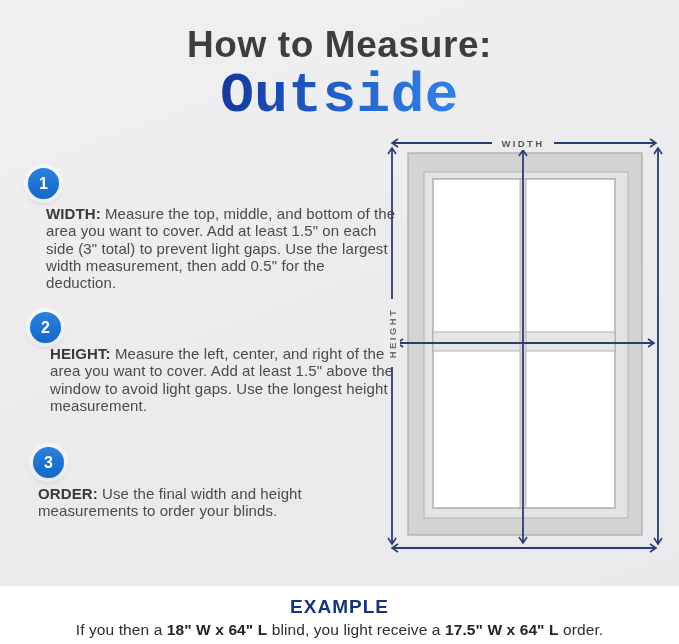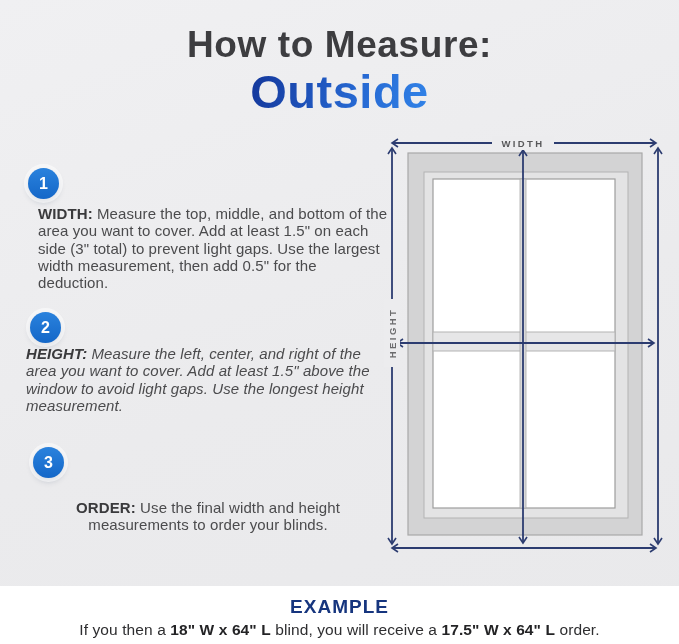--- a/index.html
+++ b/index.html
@@ -30,28 +30,29 @@
     line-height: 1.05;
   }
   .title-line2 {
     margin-top: 3px;
     display: flex;
     justify-content: center;
     align-items: baseline;
     gap: 13px;
   }
   .title-highlight {
-    font-size: 47px;
+    font-size: 56px;
     font-weight: 800;
     letter-spacing: 0.5px;
     line-height: 1;
     color: #1e56c4;
     background: linear-gradient(100deg, #14379b 0%, #2668d2 60%, #3183e8 100%);
     -webkit-background-clip: text;
     background-clip: text;
+    font-family: Liberation Mono, monospace;
     -webkit-text-fill-color: transparent;
   }
   .title-rest {
     font-size: 37px;
     font-weight: 700;
     letter-spacing: 0.5px;
     color: #3d3d40;
     line-height: 1;
   }
 
@@ -75,23 +76,23 @@
   .badge-3 { left: 33px; top: 447px; }
 
   .step-text {
     position: absolute;
     font-size: 15px;
     line-height: 17.3px;
     letter-spacing: 0.1px;
     color: #4b4b4d;
   }
   .step-text b { color: #3a3a3c; font-weight: 700; }
-  .text-1 { left: 38px; top: 205px; width: 352px; }
-  .text-2 { left: 26px; top: 345px; width: 358px; font-style: italic; }
-  .text-3 { left: 38px; top: 499px; width: 340px; text-align: center; }
+  .text-1 { left: 46px; top: 205px; width: 352px; }
+  .text-2 { left: 50px; top: 345px; width: 358px; }
+  .text-3 { left: 38px; top: 485px; width: 340px; }
 
   
   .diagram {
     position: absolute;
     left: 380px;
     top: 128px;
     width: 292px;
     height: 460px;
   }
 
@@ -165,16 +166,16 @@
 
     <rect x="112" y="8" width="62" height="14" fill="#ececee"></rect>
     <rect x="4" y="171" width="16" height="68" fill="#ececee"></rect>
 
     <text x="143" y="19" text-anchor="middle" font-size="9.5" font-weight="bold" letter-spacing="2.4" fill="#58585a" font-family="Liberation Sans, DejaVu Sans, sans-serif">WIDTH</text>
     <text x="12" y="208.5" text-anchor="middle" transform="rotate(-90 12 205)" font-size="9.5" font-weight="bold" letter-spacing="2.4" fill="#6b6b6d" font-family="Liberation Sans, DejaVu Sans, sans-serif">HEIGHT</text>
   </svg>
 
   <div class="example-band">
     <div class="example-heading">EXAMPLE</div>
-    <div class="example-sentence"><span>If you then a </span><b>18" W x 64" L</b><span> blind, you will receive a </span><b>17.5" W x 64" L</b><span> order.</span></div>
+    <div class="example-sentence"><span>If you then a </span><b>18" W x 64" L</b><span> blind, you light receive a </span><b>17.5" W x 64" L</b><span> order.</span></div>
   </div>
 
 </div>
 
 </body></html>

